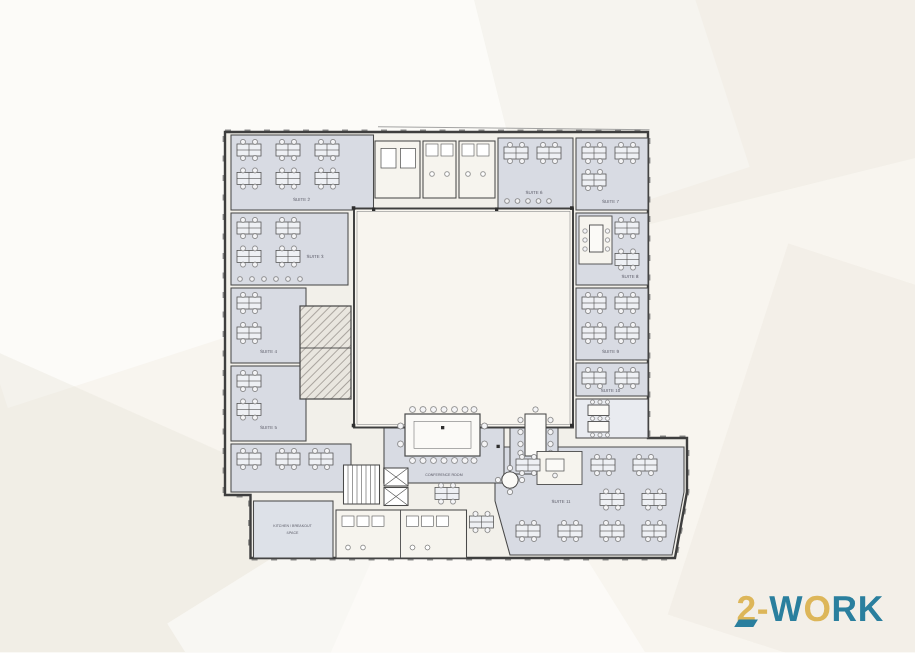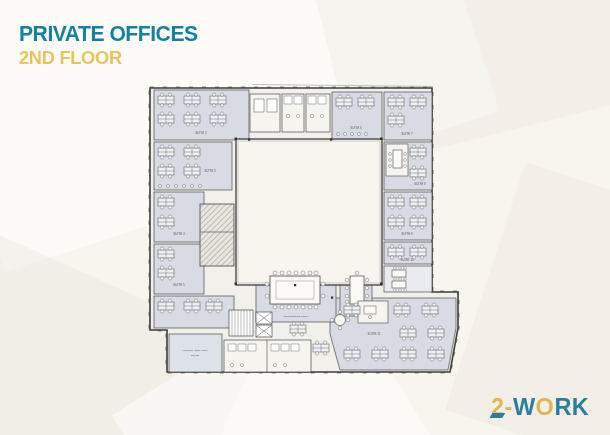--- a/index.html
+++ b/index.html
@@ -47,24 +47,20 @@
 <body>
 
 <div class="page">
 
   <div class="bgshape bg1"></div>
   <div class="bgshape bg2"></div>
   <div class="bgshape bg3"></div>
   <div class="bgshape bg4"></div>
   <div class="bgshape bg5"></div>
 
-  <div class="header">
-    <div class="title">PRIVATE OFFICES</div>
-    <div class="subtitle">2ND FLOOR</div>
-  </div>
 
   <div class="planwrap">
   <svg width="322" height="312" viewBox="0 0 322 312" xmlns="http://www.w3.org/2000/svg">
     <defs>
       <g id="cl">
         <rect x="0" y="3" width="16" height="8" fill="#eef0f4" stroke="#4f4f4f" stroke-width="0.5"></rect>
         <line x1="8" y1="3" x2="8" y2="11" stroke="#4f4f4f" stroke-width="0.4"></line>
         <line x1="0" y1="7" x2="16" y2="7" stroke="#4f4f4f" stroke-width="0.4"></line>
         <circle cx="4" cy="1.6" r="1.7" fill="#f4f4f6" stroke="#555" stroke-width="0.4"></circle>
         <circle cx="12" cy="1.6" r="1.7" fill="#f4f4f6" stroke="#555" stroke-width="0.4"></circle>

